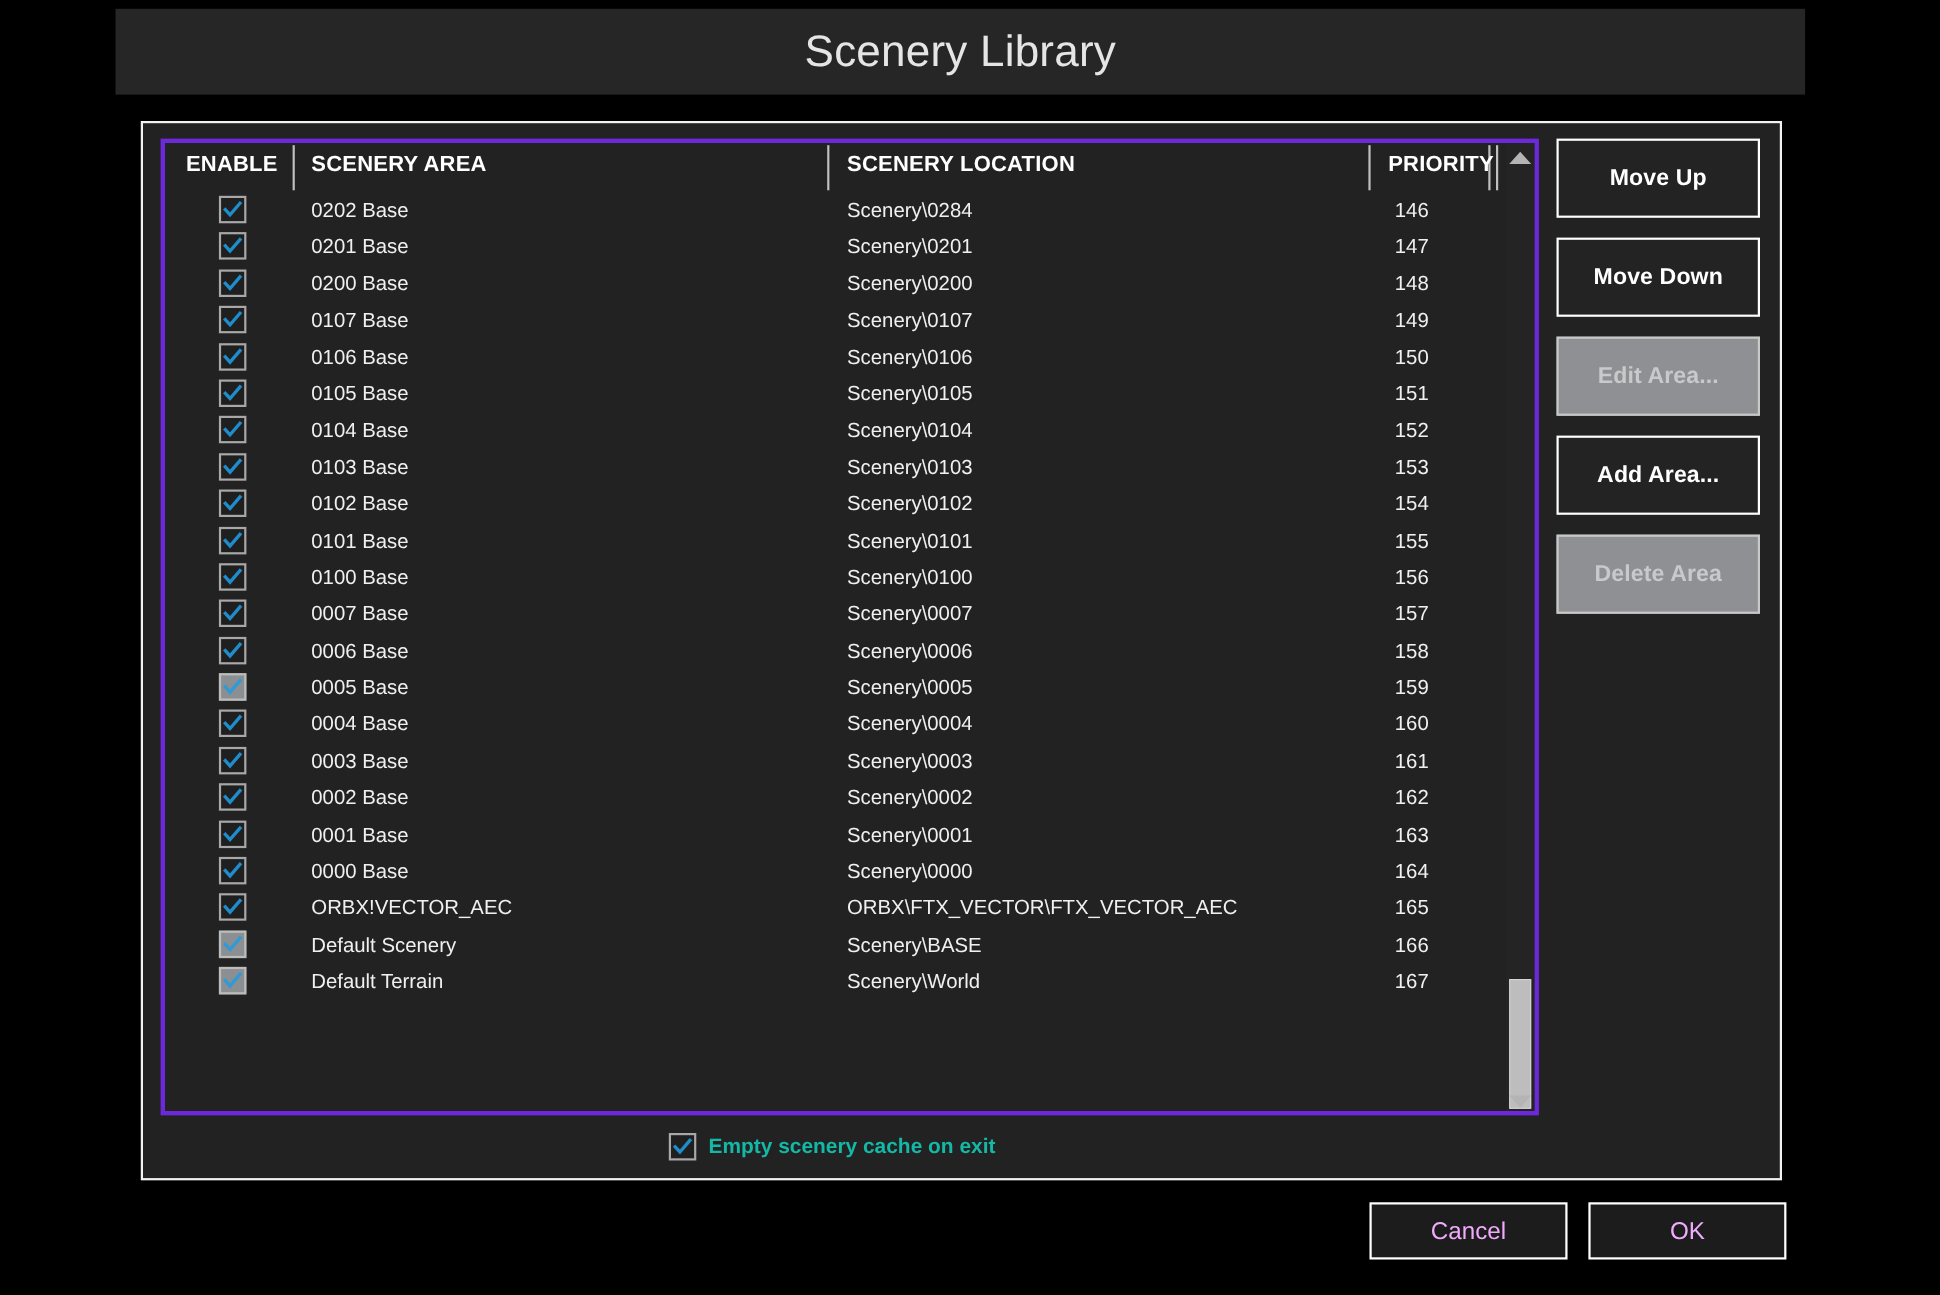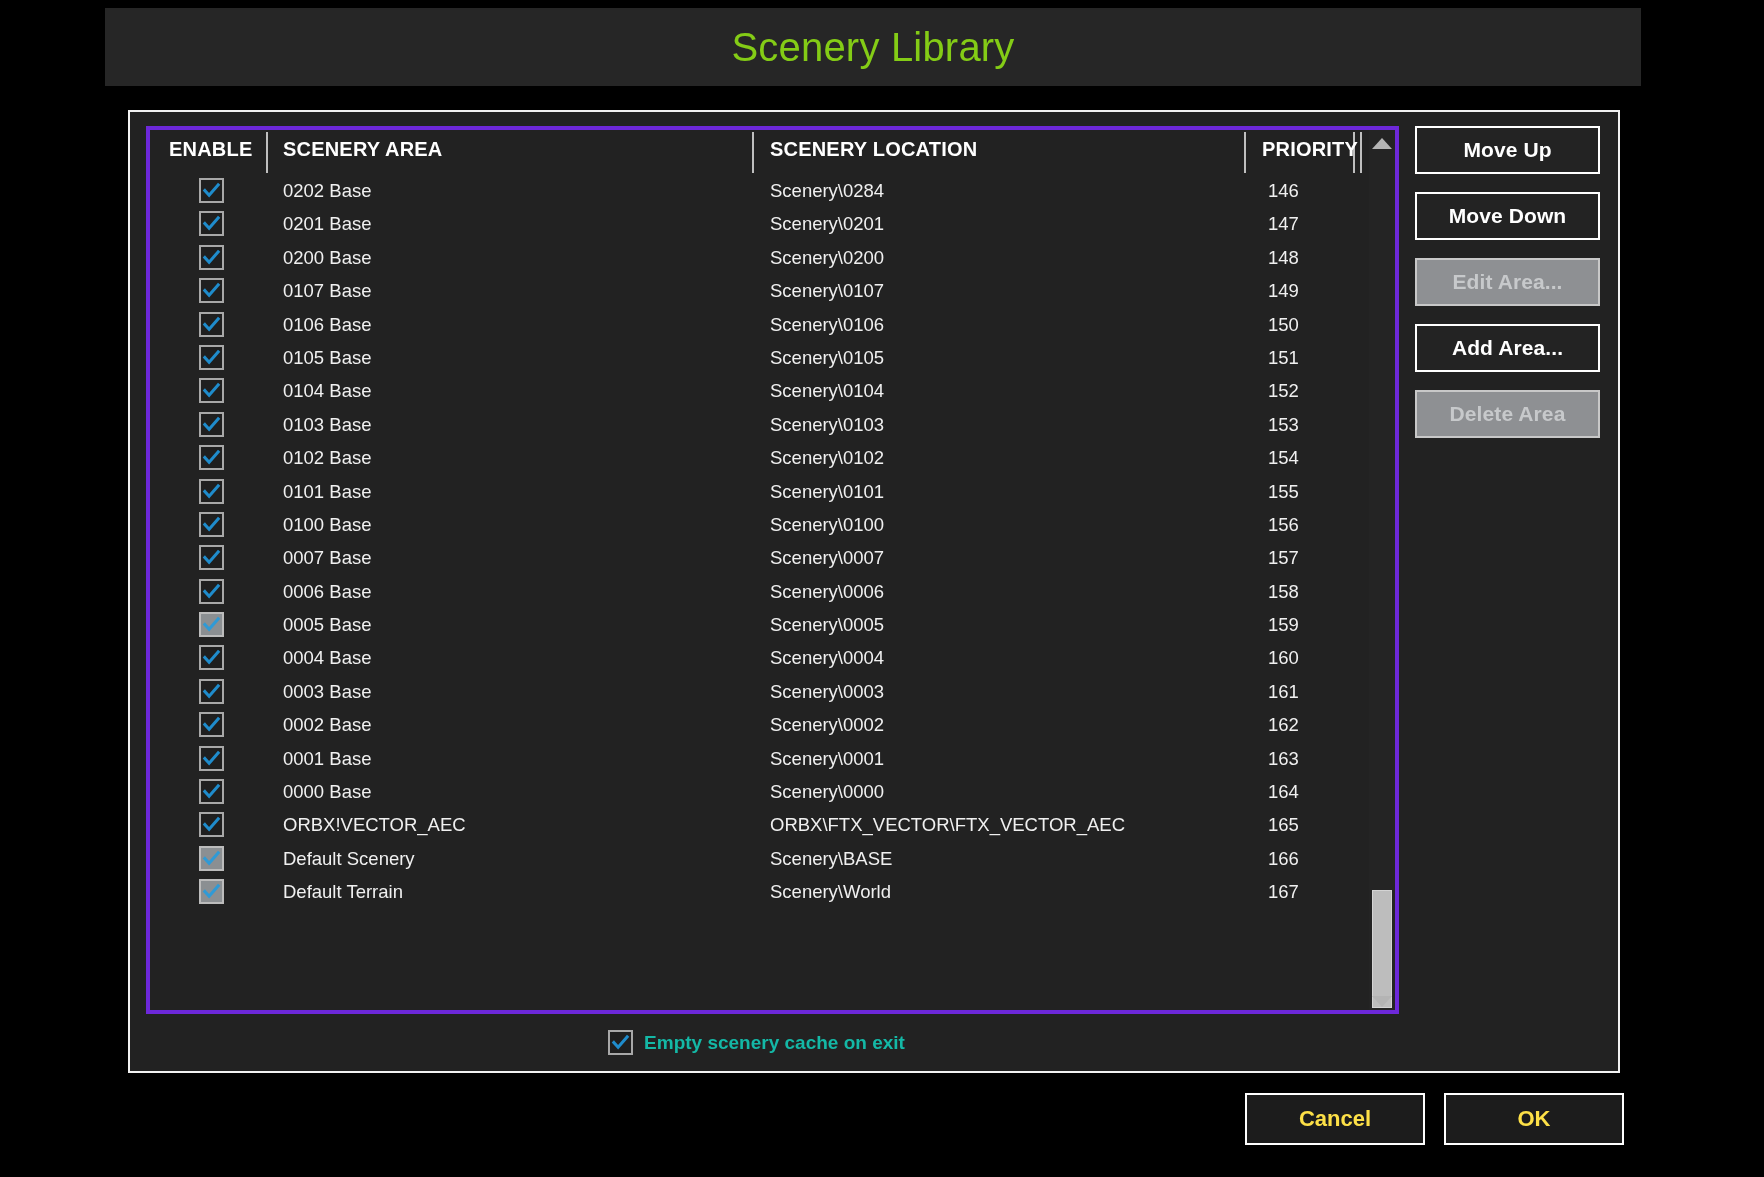--- a/index.html
+++ b/index.html
@@ -23,21 +23,21 @@
     left: 105px;
     top: 8px;
     width: 1536px;
     height: 78px;
     background: #262626;
     display: flex;
     align-items: center;
     justify-content: center;
   }
   .titlebar-text {
-    color: #84cc16;
+    color: #e5e5e5;
     font-size: 40px;
     font-weight: 400;
     letter-spacing: 0.2px;
   }
 
   
   .main-panel {
     position: absolute;
     left: 128px;
     top: 110px;
@@ -171,21 +171,21 @@
 
   
   .btn-col {
     position: absolute;
     left: 1285px;
     top: 14px;
     width: 185px;
   }
   .side-btn {
     width: 185px;
-    height: 48px;
+    height: 72px;
     background: #232323;
     border: 2px solid #ffffff;
     color: #ffffff;
     font-size: 21px;
     font-weight: bold;
     display: flex;
     align-items: center;
     justify-content: center;
     margin-bottom: 18px;
     cursor: pointer;
@@ -232,23 +232,23 @@
     left: 0; top: 1093px;
     width: 1764px;
     height: 84px;
   }
   .bot-btn {
     position: absolute;
     top: 0px;
     height: 52px;
     background: #1c1c1c;
     border: 2px solid #ffffff;
-    color: #fde047;
+    color: #f0abfc;
     font-size: 22px;
-    font-weight: bold;
+    font-weight: normal;
     display: flex;
     align-items: center;
     justify-content: center;
     cursor: pointer;
   }
   .bot-cancel { left: 1245px; width: 180px; }
   .bot-ok { left: 1444px; width: 180px; }
 </style>
 </head>
 <body>

